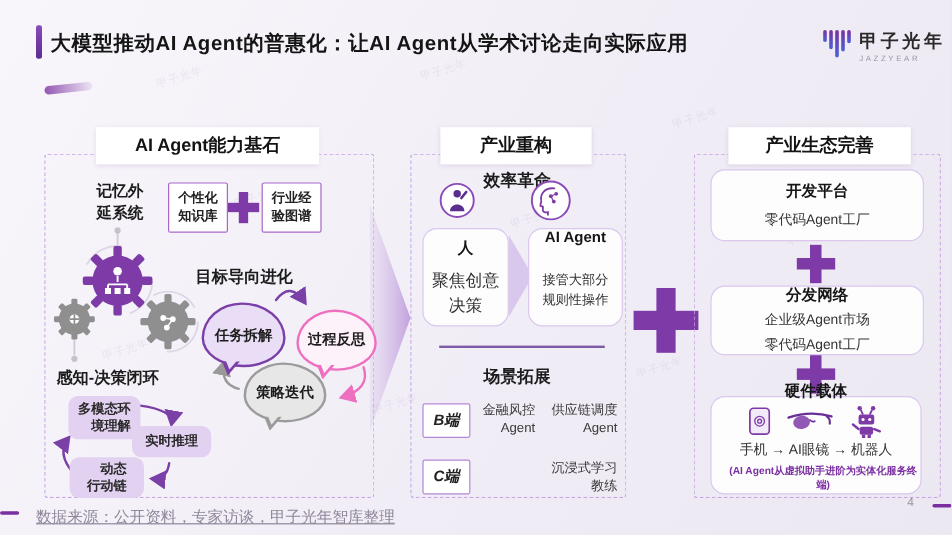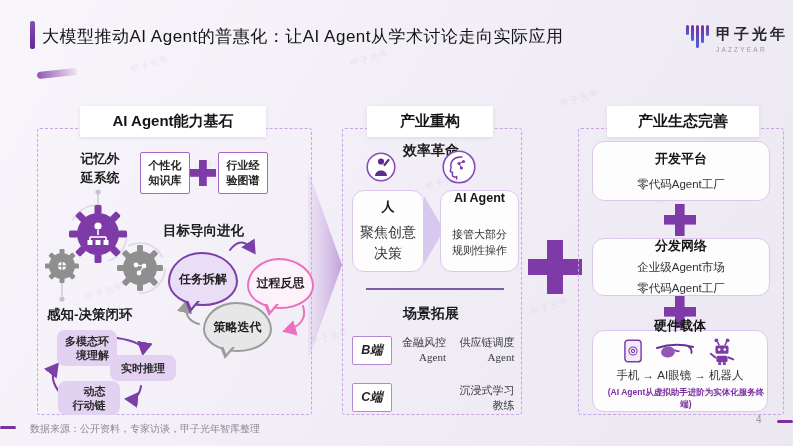--- a/index.html
+++ b/index.html
@@ -1,26 +1,26 @@
 <!DOCTYPE html>
 <html><head>
 <meta charset="utf-8">
 <style>
   html,body{margin:0;padding:0;background:#e9e6ef;}
   .slide{position:relative;width:793px;height:446px;overflow:hidden;
     background:linear-gradient(120deg,#f8f6fb 0%,#f1edf6 55%,#ece8f2 100%);
     font-family:"Liberation Sans","DejaVu Sans",sans-serif;color:#222;}
   .abs{position:absolute;}
-  .pre{white-space:pre-line;font-family:Liberation Serif, serif;}
+  .pre{white-space:pre-line;}
   .center{display:flex;align-items:center;justify-content:center;text-align:right;}
   .colcenter{display:flex;flex-direction:column;align-items:center;text-align:center;}
 
   
   .title-bar{width:5px;height:28px;background:linear-gradient(#8a4bb8,#5c2d91);border-radius:2px;}
-  .slide-title{font-size:17px;font-weight:normal;color:#151515;letter-spacing:.5px;}
+  .slide-title{font-size:17px;font-weight:bold;color:#151515;letter-spacing:.5px;}
   .swoosh{width:40px;height:7px;border-radius:4px;transform:rotate(-6deg);
     background:linear-gradient(90deg,rgba(123,47,160,.8),rgba(123,47,160,.08));}
   .slide-subtitle{font-size:15.5px;font-weight:bold;color:#7b2fa0;letter-spacing:.5px;}
 
   
   .logo-name{font-size:15px;font-weight:bold;color:#2a2a2a;letter-spacing:3px;}
   .logo-tag{font-size:6.5px;color:#9a96a4;letter-spacing:2.2px;margin-top:2px;}
   .logo-bars{display:flex;align-items:flex-start;gap:2.5px;}
   .logo-bars i{display:block;width:2.6px;border-radius:2px;
     background:linear-gradient(#7b2fa0,#4a63d8);}
@@ -60,21 +60,21 @@
   .scen-item{font-size:11px;color:#3a3a3a;line-height:1.35;}
   .divider{background:#7d5ba6;height:1.5px;}
   .hw-note{font-size:8.5px;color:#7b2fa0;font-weight:bold;padding-left:12px;}
 
   .triangle-sm{width:0;height:0;border-top:34px solid transparent;border-bottom:34px solid transparent;
     border-left:20px solid #d9c8ee;}
 
   .watermark{font-size:9px;color:rgba(110,70,150,.09);transform:rotate(-18deg);
     letter-spacing:1px;white-space:nowrap;pointer-events:none;}
 
-  .source-note{font-size:10px;color:#8f8699;}
+  .source-note{font-size:13px;color:#8f8699;text-decoration:underline;}
   .page-num{font-size:10px;color:#9a96a4;}
   .foot-dash{height:3px;background:#7b2fa0;border-radius:2px;}
 </style>
 </head>
 <body>
 
 <div class="slide">
 
   <div class="abs watermark" style="left:130px;top:58px">甲子光年</div>
   <div class="abs watermark" style="left:350px;top:52px">甲子光年</div>

